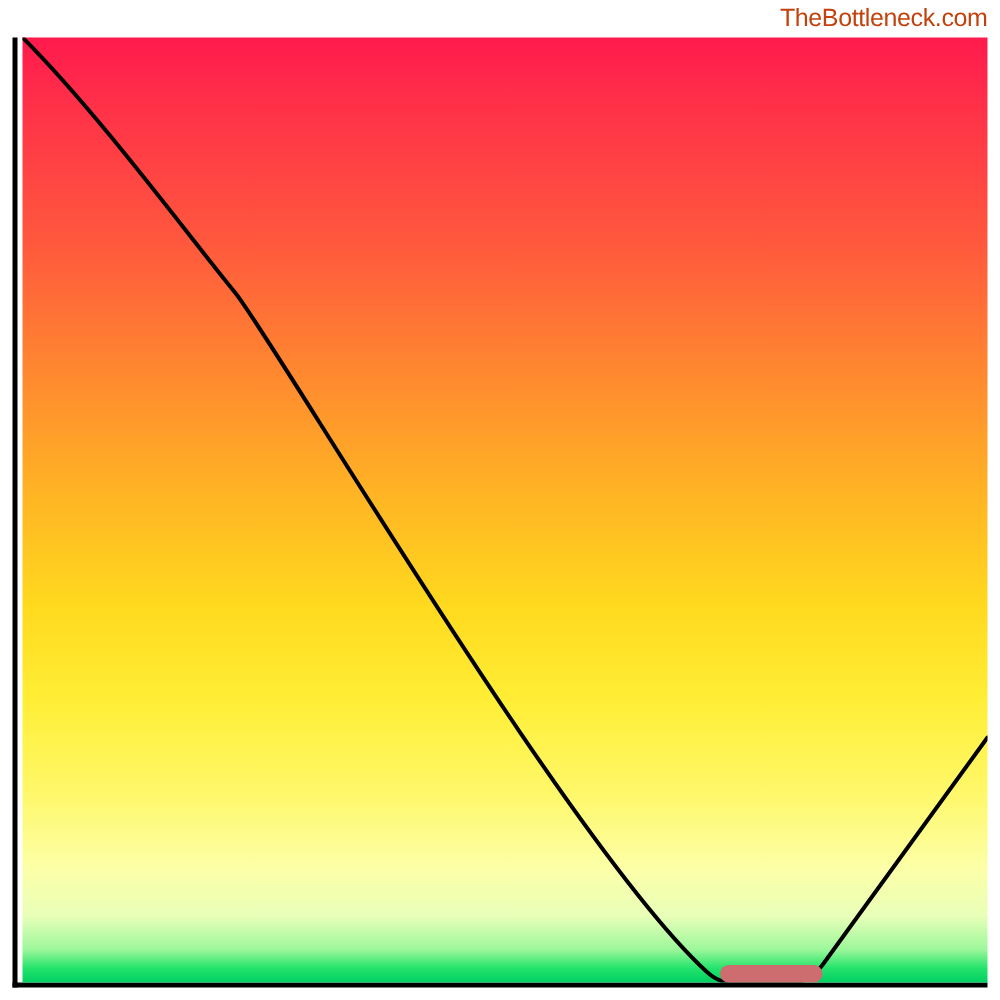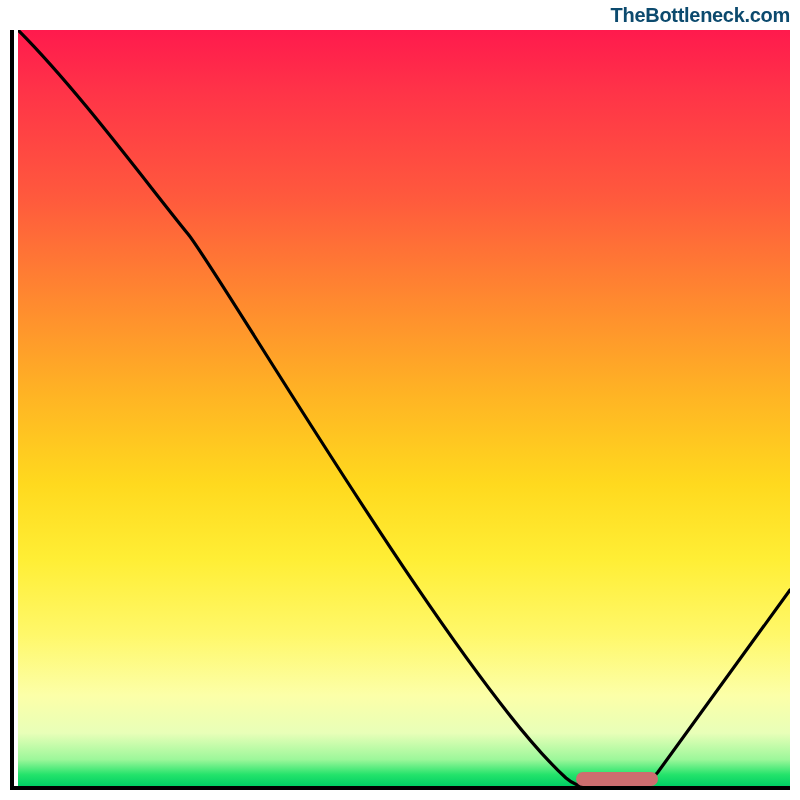--- a/index.html
+++ b/index.html
@@ -9,22 +9,22 @@
     background: #ffffff;
     font-family: Arial, Helvetica, sans-serif;
     position: relative;
     overflow: hidden;
   }
   .attribution {
     position: absolute;
     top: 4px;
     right: 10px;
     font-size: 20px;
-    font-weight: bold;
-    color: #0c4a6e;
+    font-weight: normal;
+    color: #c2410c;
     letter-spacing: -0.3px;
   }
   .plot-frame {
     position: absolute;
     top: 30px;
     left: 10px;
     width: 780px;
     height: 760px;
     border: 4px solid #000;
     border-top-width: 0;

